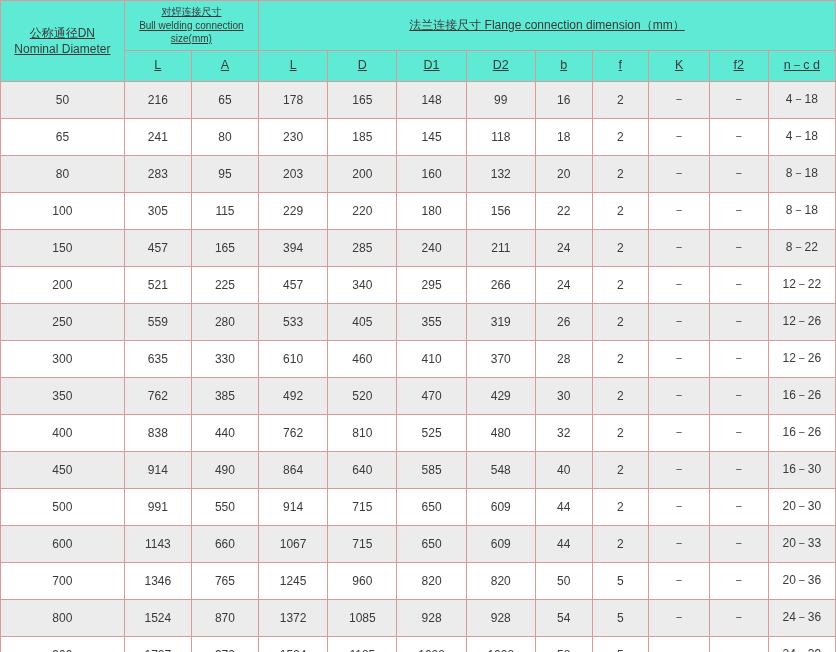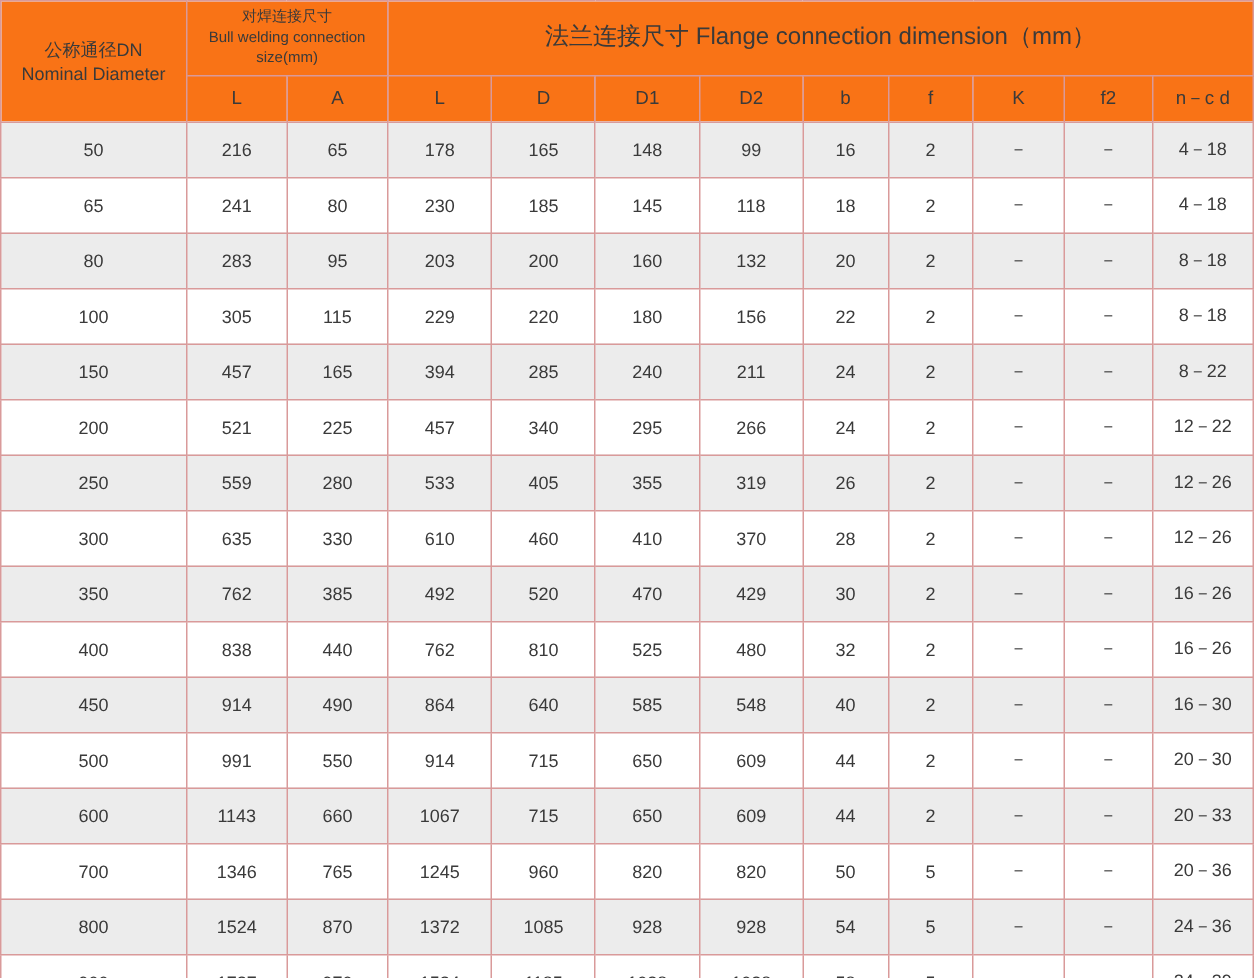--- a/index.html
+++ b/index.html
@@ -29,33 +29,34 @@
     text-align: center;
     vertical-align: middle;
     font-weight: normal;
     color: #3a3a3a;
   }
   thead th {
     color: #c00000;
     font-size: 12px;
     line-height: 1.35;
     padding: 3px 2px;
-    background: #f97316;
+    background: #5eead4;
+    text-decoration: underline;
   }
   thead th.grp-dn {
     font-size: 12px;
     padding: 6px 4px;
     text-align: center;
   }
   thead th.grp-butt {
     font-size: 10px;
     padding: 4px 4px;
   }
   thead th.grp-flange {
-    font-size: 16px;
+    font-size: 12px;
     padding: 6px 4px;
   }
   thead tr.sub th {
     font-size: 12.5px;
     height: 26px;
     padding: 2px;
   }
   tbody td {
     font-size: 12px;
     height: 36px;

